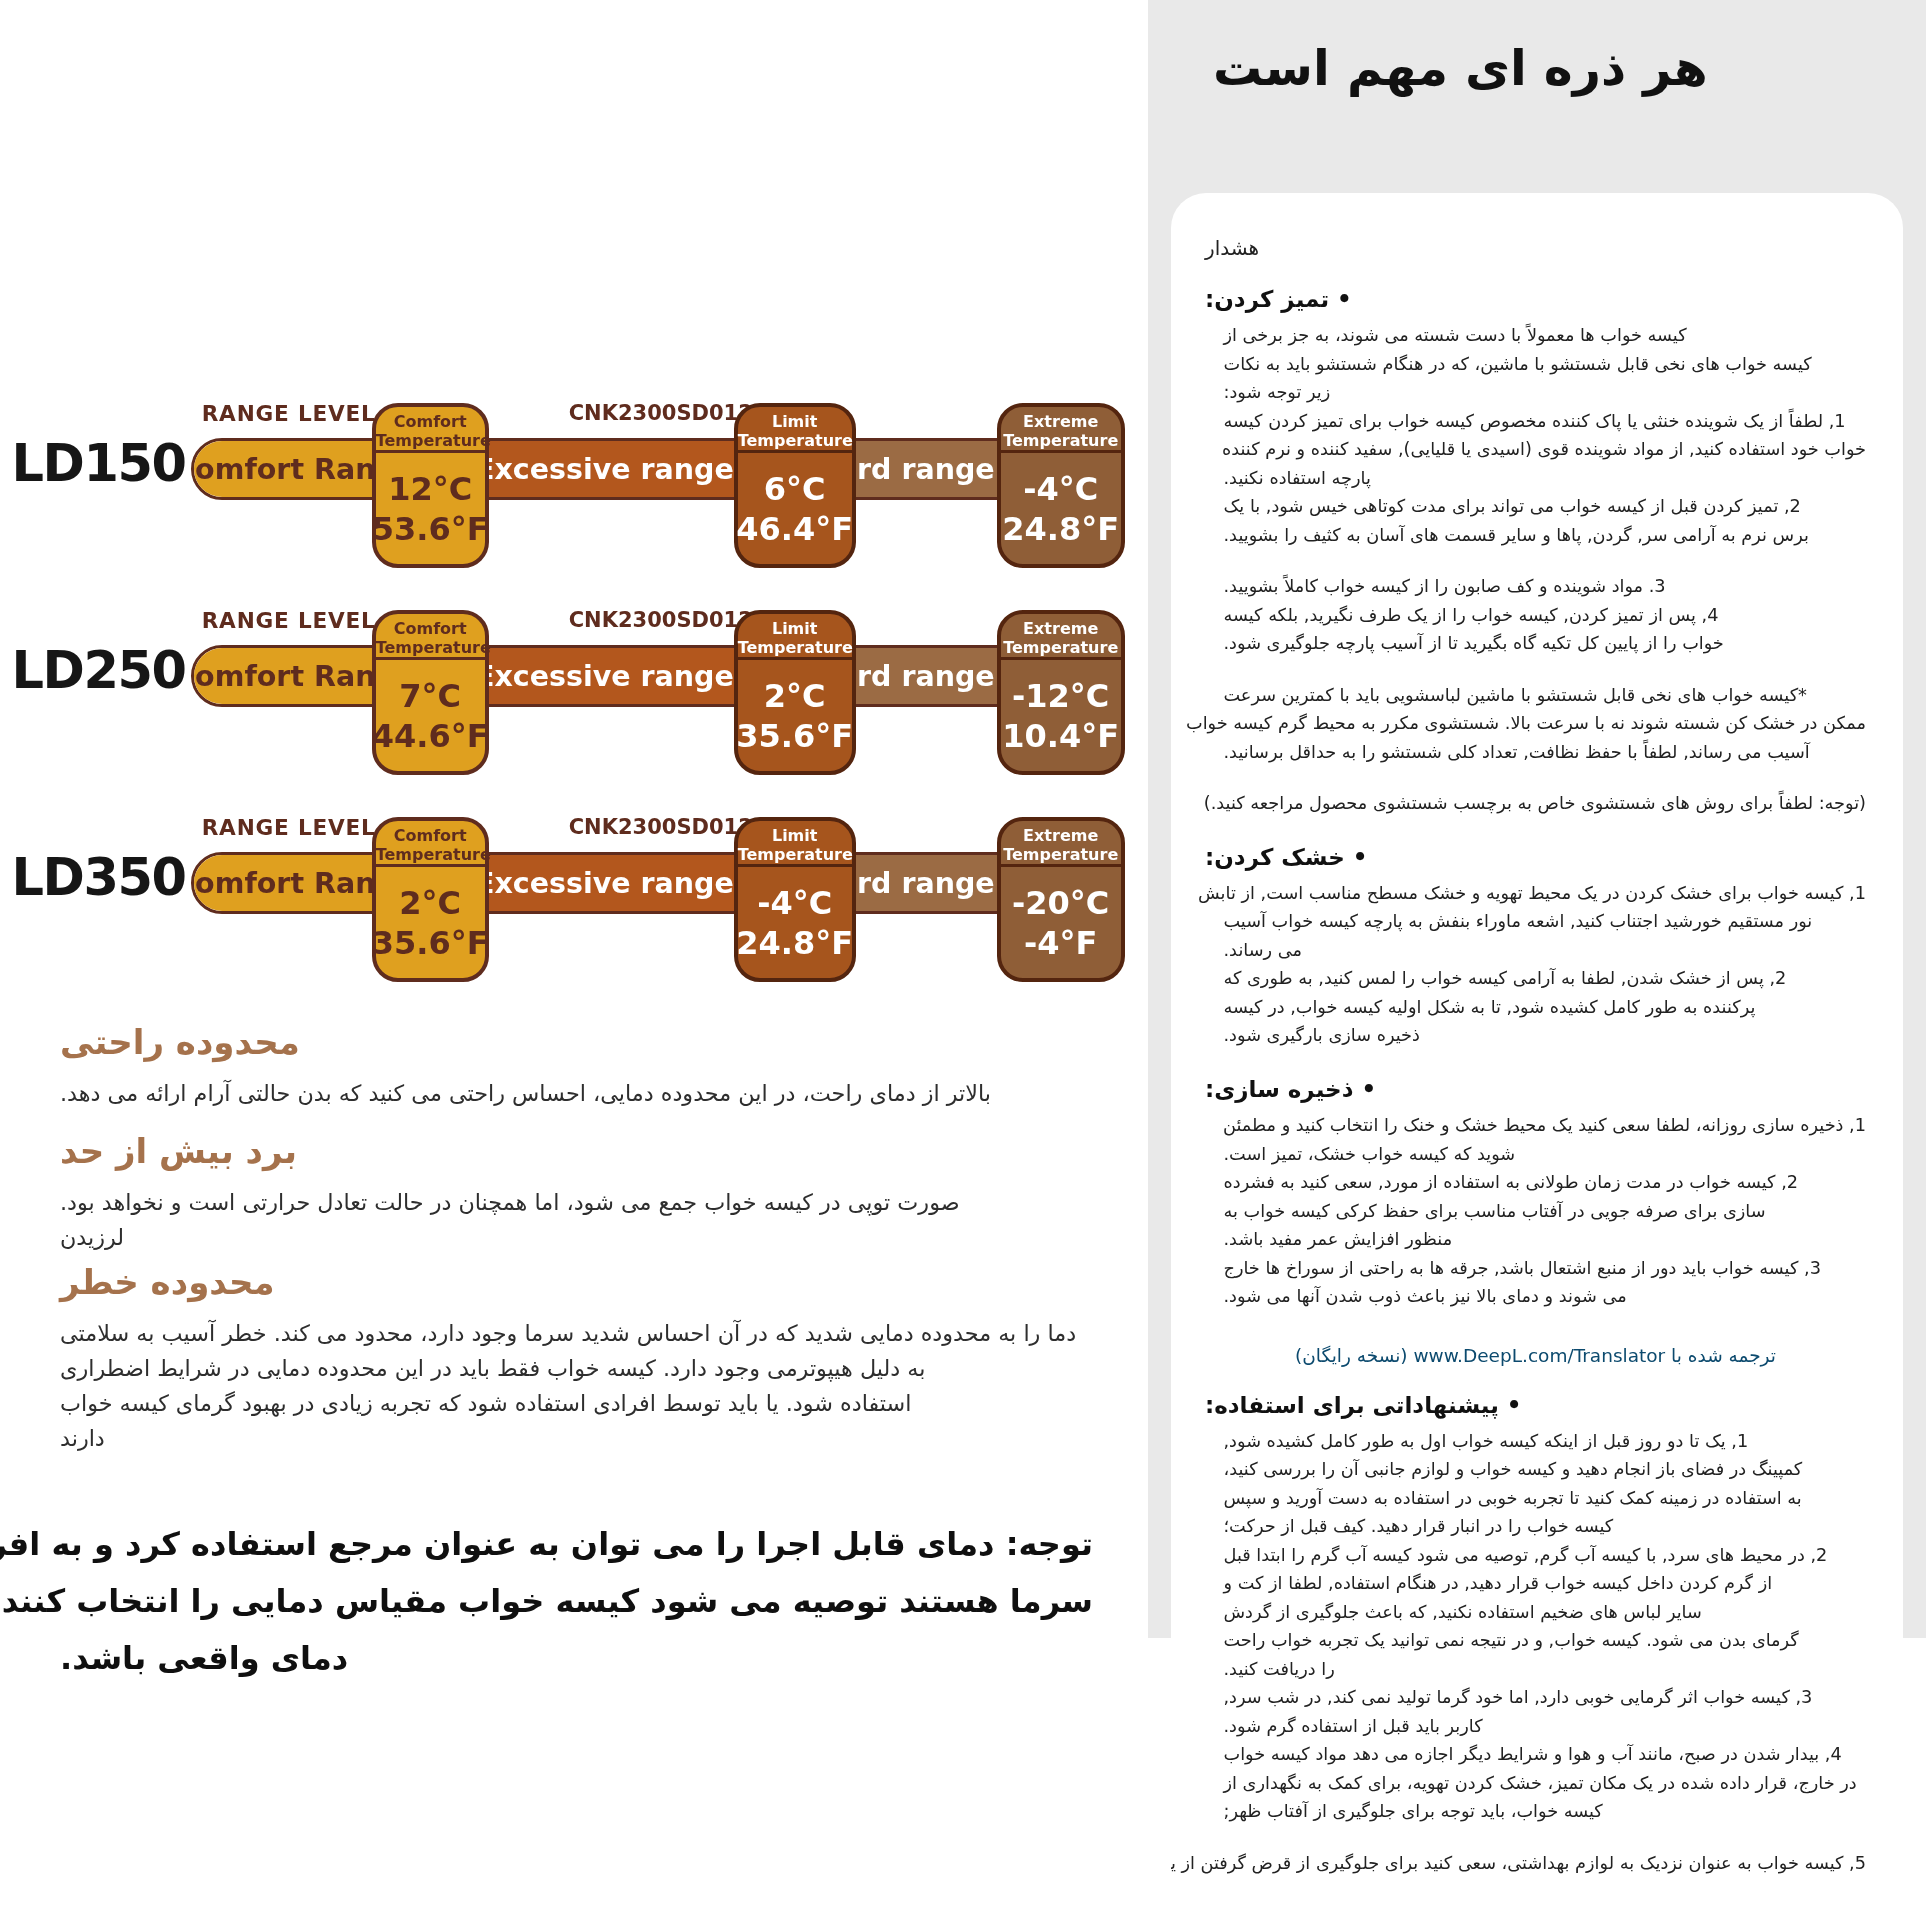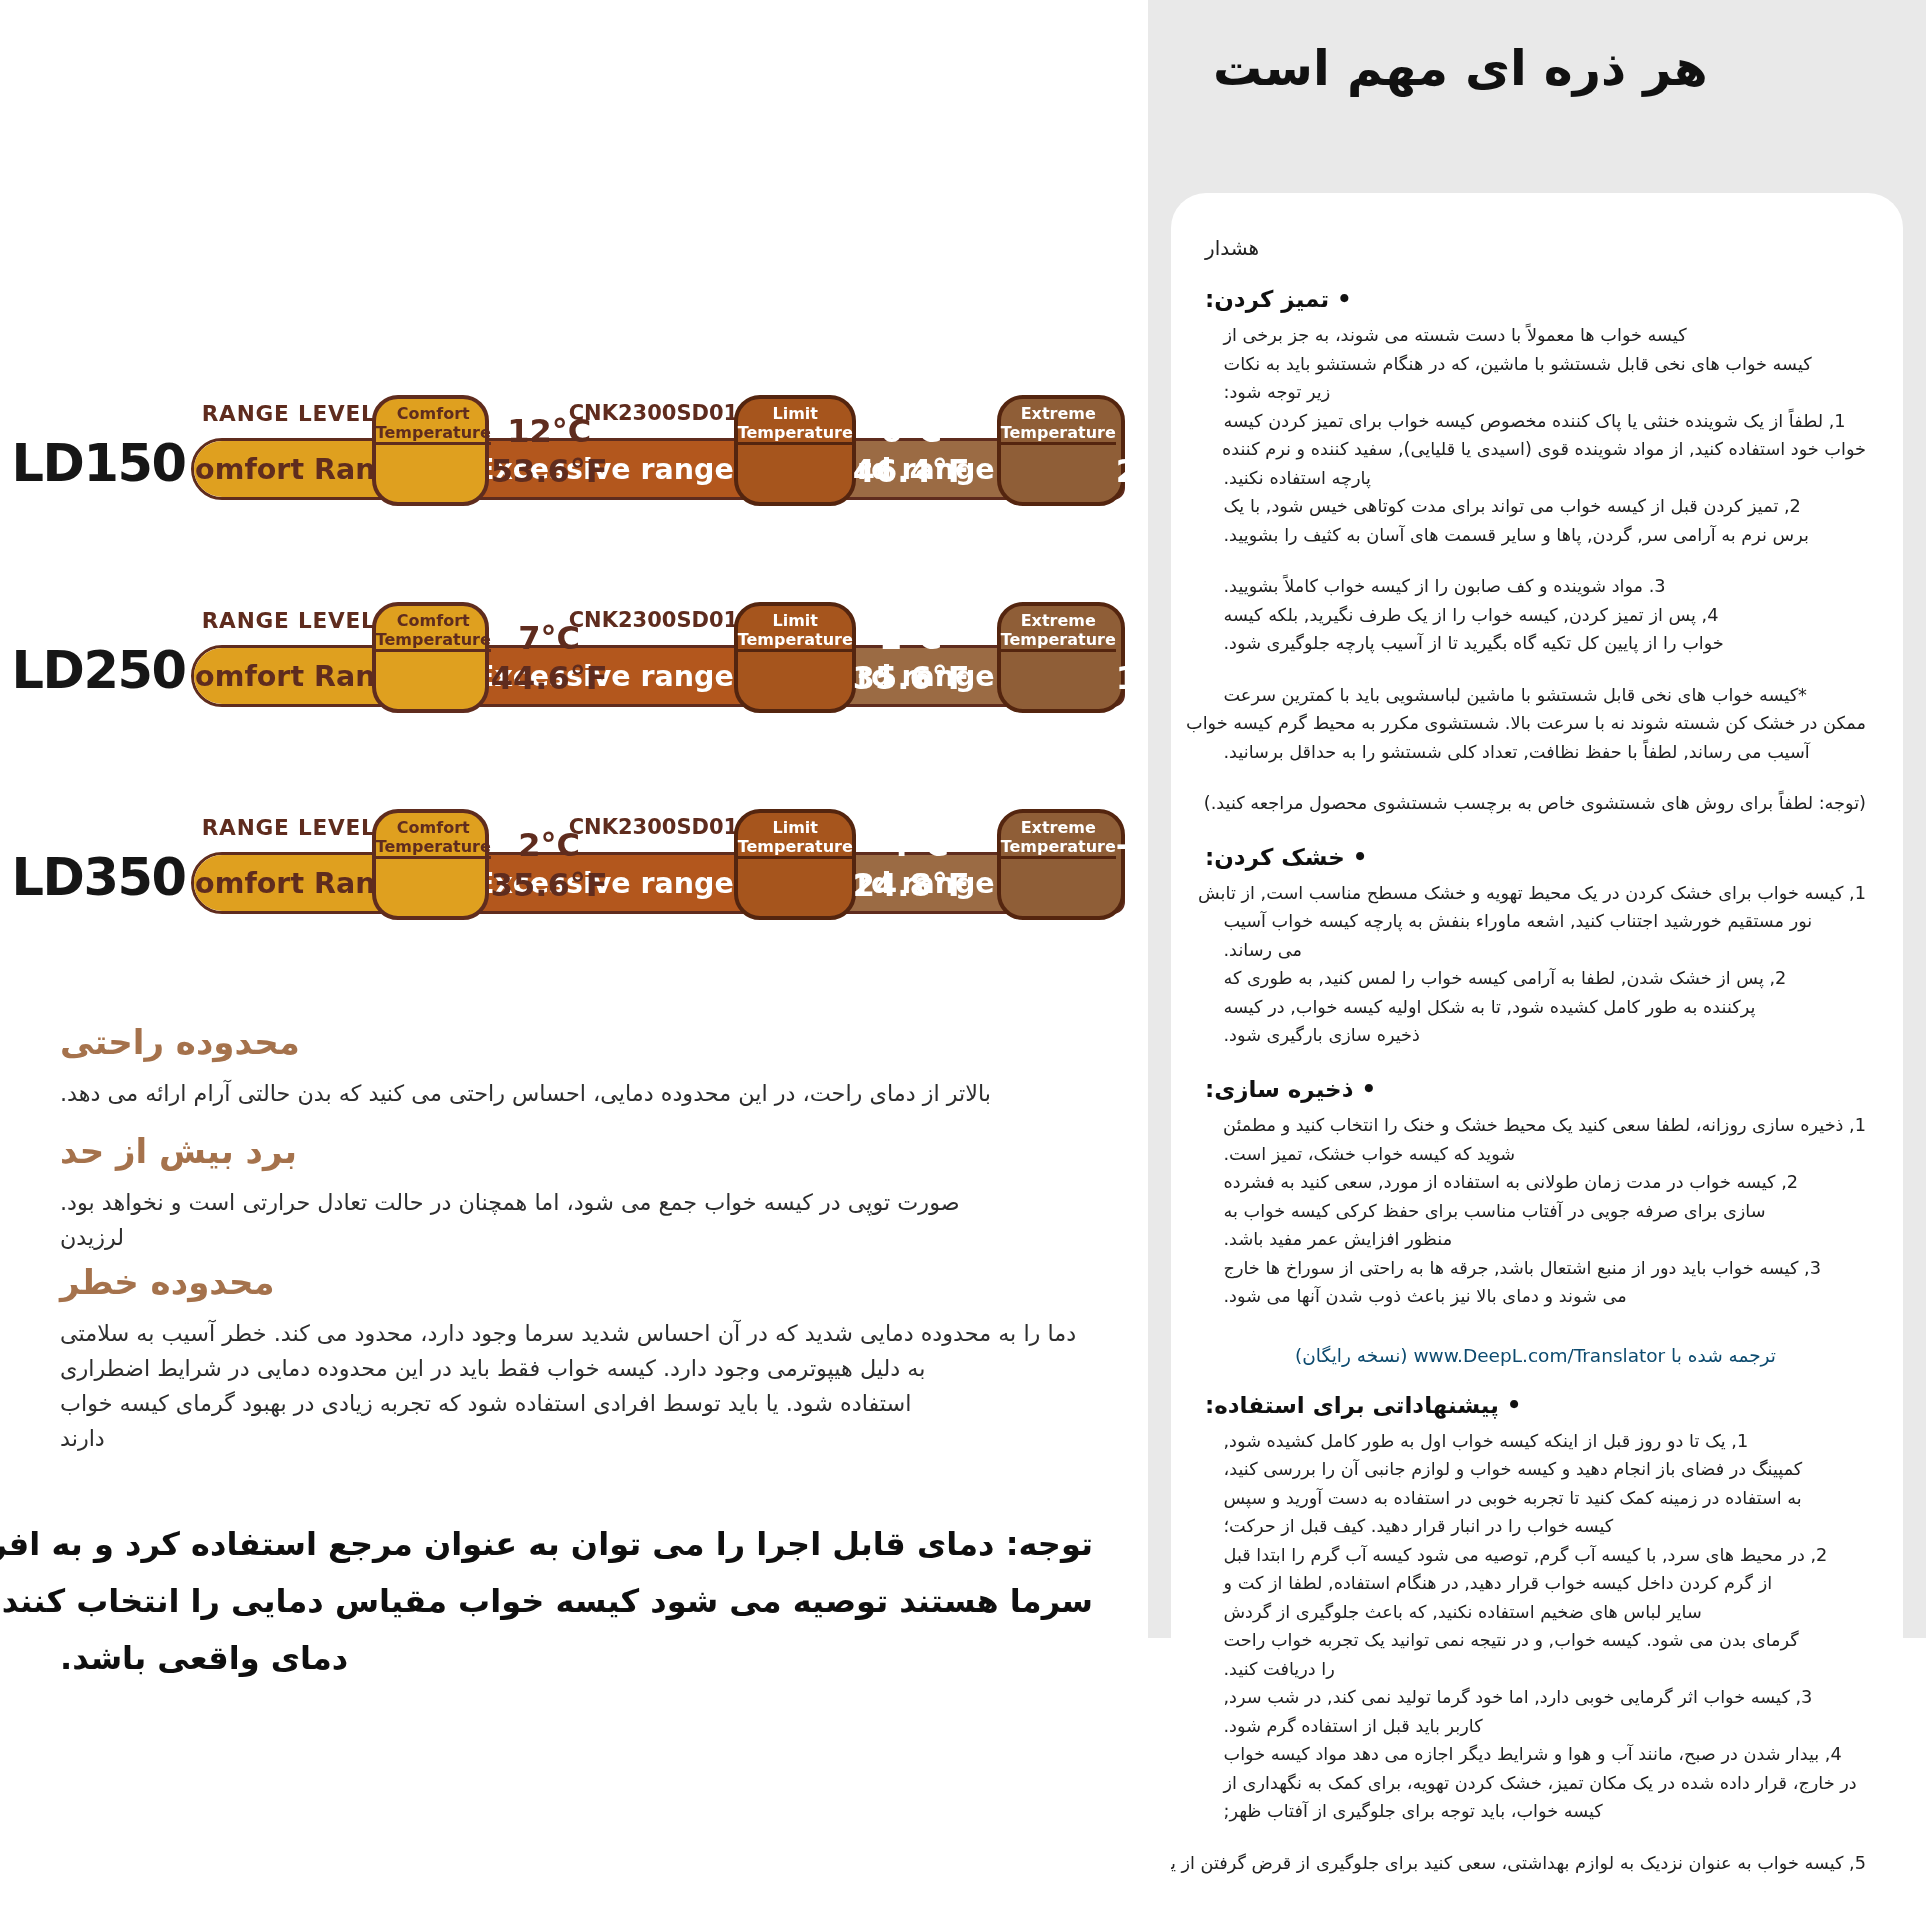--- a/index.html
+++ b/index.html
@@ -20,21 +20,21 @@
   .chart{position:absolute;left:7.7px;top:395px;}
   .crow{position:relative;width:1133px;height:133px;margin-bottom:74px;}
   .model{position:absolute;left:3.9px;top:39px;font-size:51px;font-weight:800;letter-spacing:-1.5px;color:#161616;white-space:nowrap;}
   .rl-label{position:absolute;left:194px;top:6.2px;font-size:21.6px;font-weight:700;color:#5f2c1e;letter-spacing:0.8px;white-space:nowrap;}
   .code{position:absolute;left:561px;top:6.2px;font-size:21px;font-weight:700;color:#5f2c1e;white-space:nowrap;}
   .bar{position:absolute;left:183px;top:43px;width:934px;height:62px;border:3.9px solid #5f2c1e;border-radius:32px 12.3px 12.3px 32px;box-sizing:border-box;display:flex;overflow:hidden;}
   .seg{display:flex;align-items:center;justify-content:center;font-weight:700;font-size:28.5px;white-space:nowrap;box-sizing:border-box;}
   .seg.comfort{width:237px;background:#dfa01f;color:#5f2c1e;padding-right:35px;}
   .seg.excessive{width:368px;background:#b3571d;color:#fff;}
   .seg.hazard{flex:1;background:#9b6b44;color:#fff;padding-right:127px;}
-  .pill{position:absolute;top:0;height:111px;border-radius:26px;box-sizing:border-box;display:flex;flex-direction:row;}
+  .pill{position:absolute;top:8px;height:165px;border-radius:26px;box-sizing:border-box;display:flex;flex-direction:column;}
   .pill .ph{font-size:16px;line-height:19px;font-weight:700;text-align:center;padding-top:5.4px;height:46px;box-sizing:border-box;white-space:nowrap;}
   .pill .pv{flex:1;display:flex;flex-direction:column;align-items:center;justify-content:center;font-size:32px;font-weight:700;line-height:40px;white-space:nowrap;}
   .pill.comfort{left:364px;width:117px;background:#dfa01f;border:4.6px solid #5f2c1e;color:#5f2c1e;}
   .pill.comfort .ph{border-bottom:3.1px solid #5f2c1e;}
   .pill.limit{left:726px;width:122px;background:#a6551d;border:4.6px solid #54250f;color:#fff;}
   .pill.limit .ph{border-bottom:3.1px solid #54250f;}
   .pill.extreme{left:989px;width:128px;background:#8f5e37;border:4.6px solid #54250f;color:#fff;}
   .pill.extreme .ph{border-bottom:3.1px solid #54250f;}
 
   

